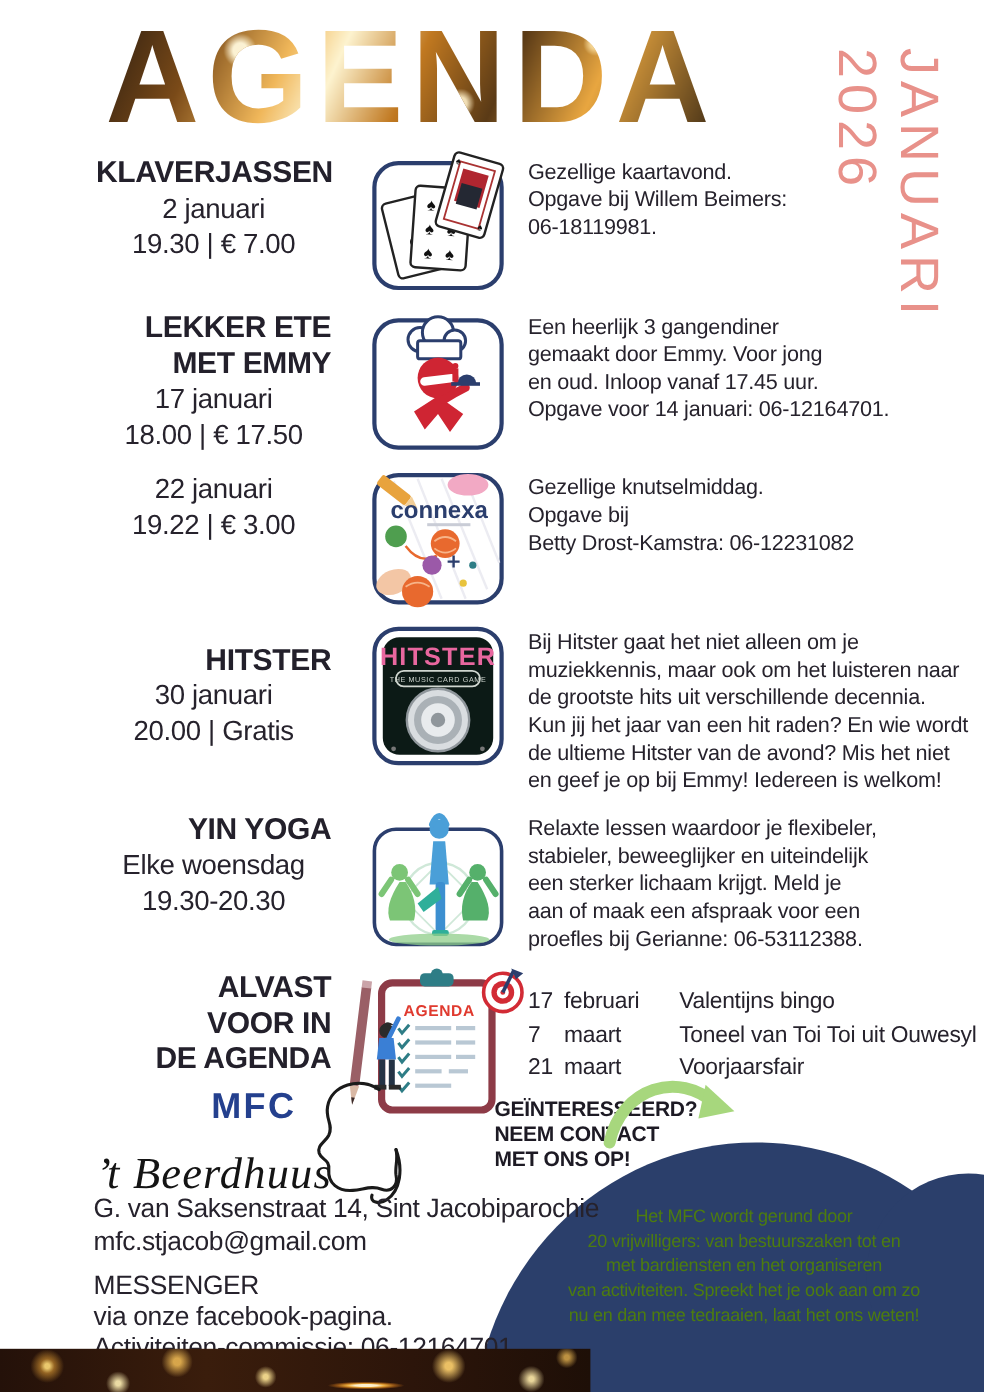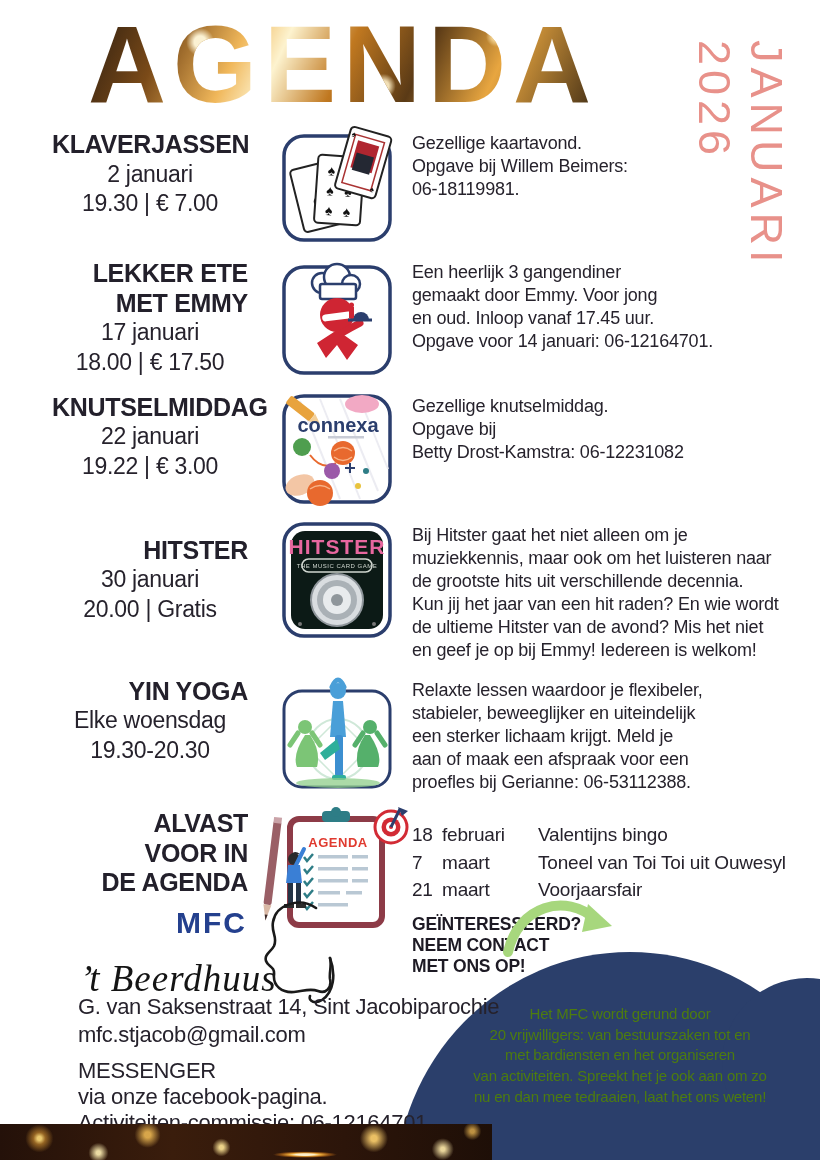--- a/index.html
+++ b/index.html
@@ -22,21 +22,21 @@
   }
   .side-label{
     position:absolute;top:40px;right:28px;height:350px;
     writing-mode:vertical-rl;
     font-size:45px;letter-spacing:5px;color:#e8918a;font-weight:400;
   }
   
   .events{position:absolute;left:0;top:128px;width:820px;}
   .event{
     display:grid;grid-template-columns:212px 148px auto;
-    padding-left:52px;margin-bottom:13px;min-height:112px;align-items:start;
+    padding-left:68px;margin-bottom:13px;min-height:112px;align-items:start;margin-left:12px;
   }
   .ev-left{text-align:right;padding-right:16px;padding-top:2px;}
   .ev-title{font-weight:700;font-size:25px;line-height:1.18;letter-spacing:-0.3px;color:#23202b;white-space:pre-line;}
   .ev-date,.ev-meta{font-size:23px;line-height:1.3;color:#26222c;letter-spacing:-0.3px;text-align:center;}
   .ev-icon{display:flex;justify-content:center;align-items:flex-start;}
   .ev-desc{font-size:18px;line-height:1.28;letter-spacing:-0.2px;padding-top:4px;white-space:pre-line;max-width:372px;}
   .ev-hitster .ev-left{padding-top:16px;}
   
   .schedule{padding-top:14px;}
   .sch-row{display:grid;grid-template-columns:30px 96px auto;font-size:19px;line-height:1.45;letter-spacing:-0.2px;}
@@ -150,21 +150,20 @@
         </svg>
       </div>
       <div class="ev-desc">Een heerlijk 3 gangendiner
 gemaakt door Emmy. Voor jong
 en oud. Inloop vanaf 17.45 uur.
 Opgave voor 14 januari: 06-12164701.</div>
     </section>
 
     <section class="event">
       <div class="ev-left">
-        <div class="ev-title">KNUTSELMIDDAG</div>
         <div class="ev-date">22 januari</div>
         <div class="ev-meta">19.22 | € 3.00</div>
       </div>
       <div class="ev-icon">
         <svg width="116" height="116" viewBox="0 0 116 116" style="overflow:visible">
           <rect x="4" y="5" width="106" height="106" rx="20" fill="#fff" stroke="#2b3e6d" stroke-width="3.5"></rect>
           <g stroke="#ececf2" stroke-width="2">
             <line x1="20" y1="10" x2="60" y2="108"></line>
               <line x1="40" y1="8" x2="80" y2="108"></line>
             <line x1="60" y1="8" x2="98" y2="100"></line>
@@ -314,21 +313,21 @@
             <circle cx="153" cy="20" r="9.5" fill="#d22b35"></circle>
             <circle cx="153" cy="20" r="5" fill="#fff"></circle>
             <circle cx="153" cy="20" r="2" fill="#d22b35"></circle>
             <line x1="162" y1="2" x2="153" y2="20" stroke="#2b3e6d" stroke-width="3"></line>
             <polygon points="160,0 170,4 164,9" fill="#2b3e6d"></polygon>
           </g>
         </svg>
       </div>
       <div class="schedule">
         <div class="sch-row">
-          <span>18</span>
+          <span>17</span>
           <span>februari</span>
           <span>Valentijns bingo</span>
         </div>
         <div class="sch-row">
           <span>7</span>
           <span>maart</span>
           <span>Toneel van Toi Toi uit Ouwesyl</span>
         </div>
         <div class="sch-row">
           <span>21</span>

